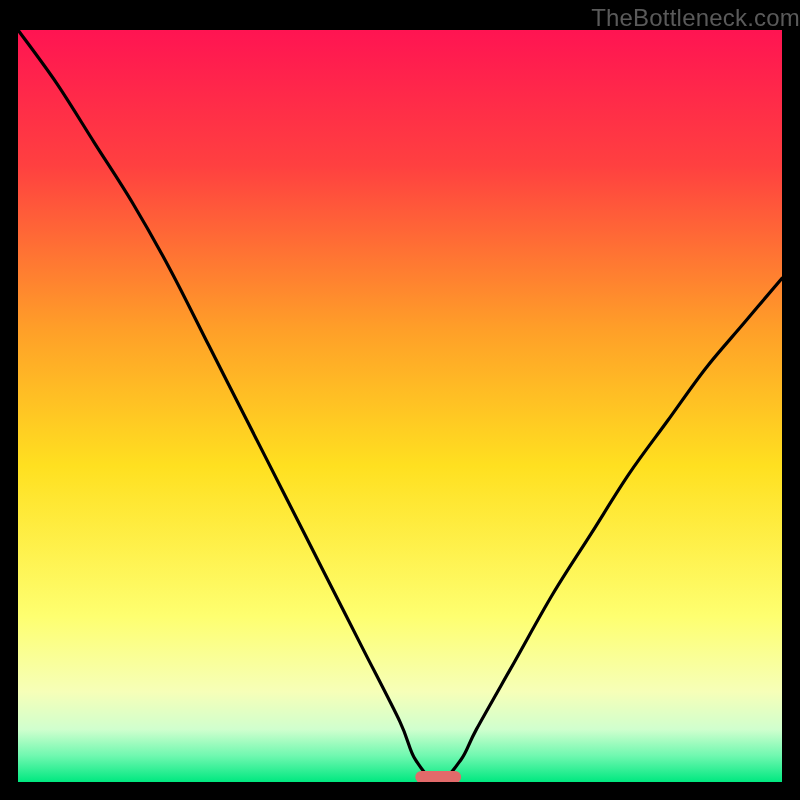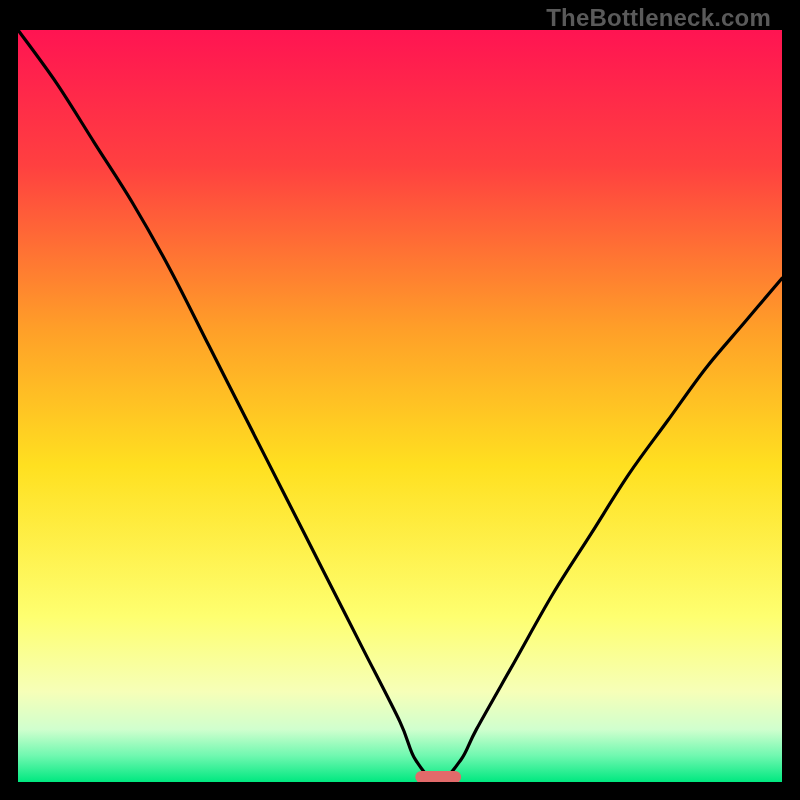--- a/index.html
+++ b/index.html
@@ -13,24 +13,24 @@
   }
   .frame {
     position: relative;
     width: 800px;
     height: 800px;
     background: #000;
   }
   .watermark {
     position: absolute;
     top: 4px;
-    right: 29px;
+    right: 0;
     color: #5a5a5a;
     font-size: 24px;
-    font-weight: 700;
+    font-weight: 400;
     letter-spacing: 0.2px;
     z-index: 10;
     margin-left: 32px;
   }
   .plot {
     position: absolute;
     left: 18px;
     top: 30px;
     width: 764px;
     height: 752px;

